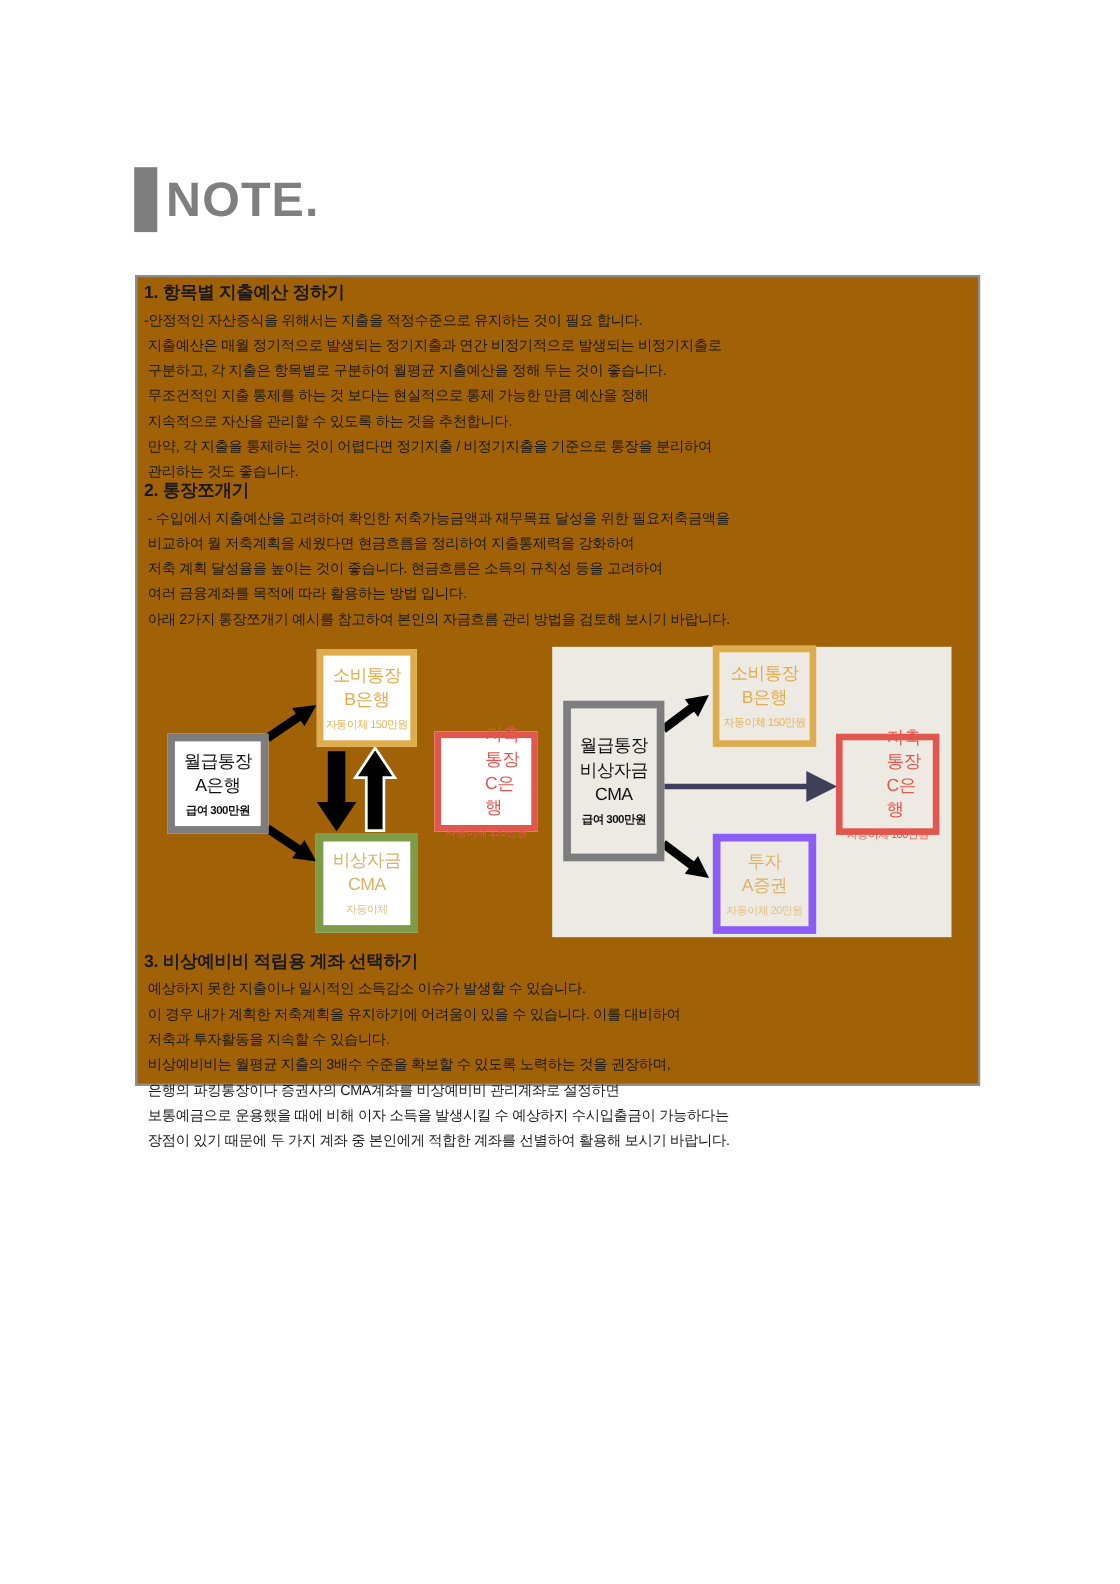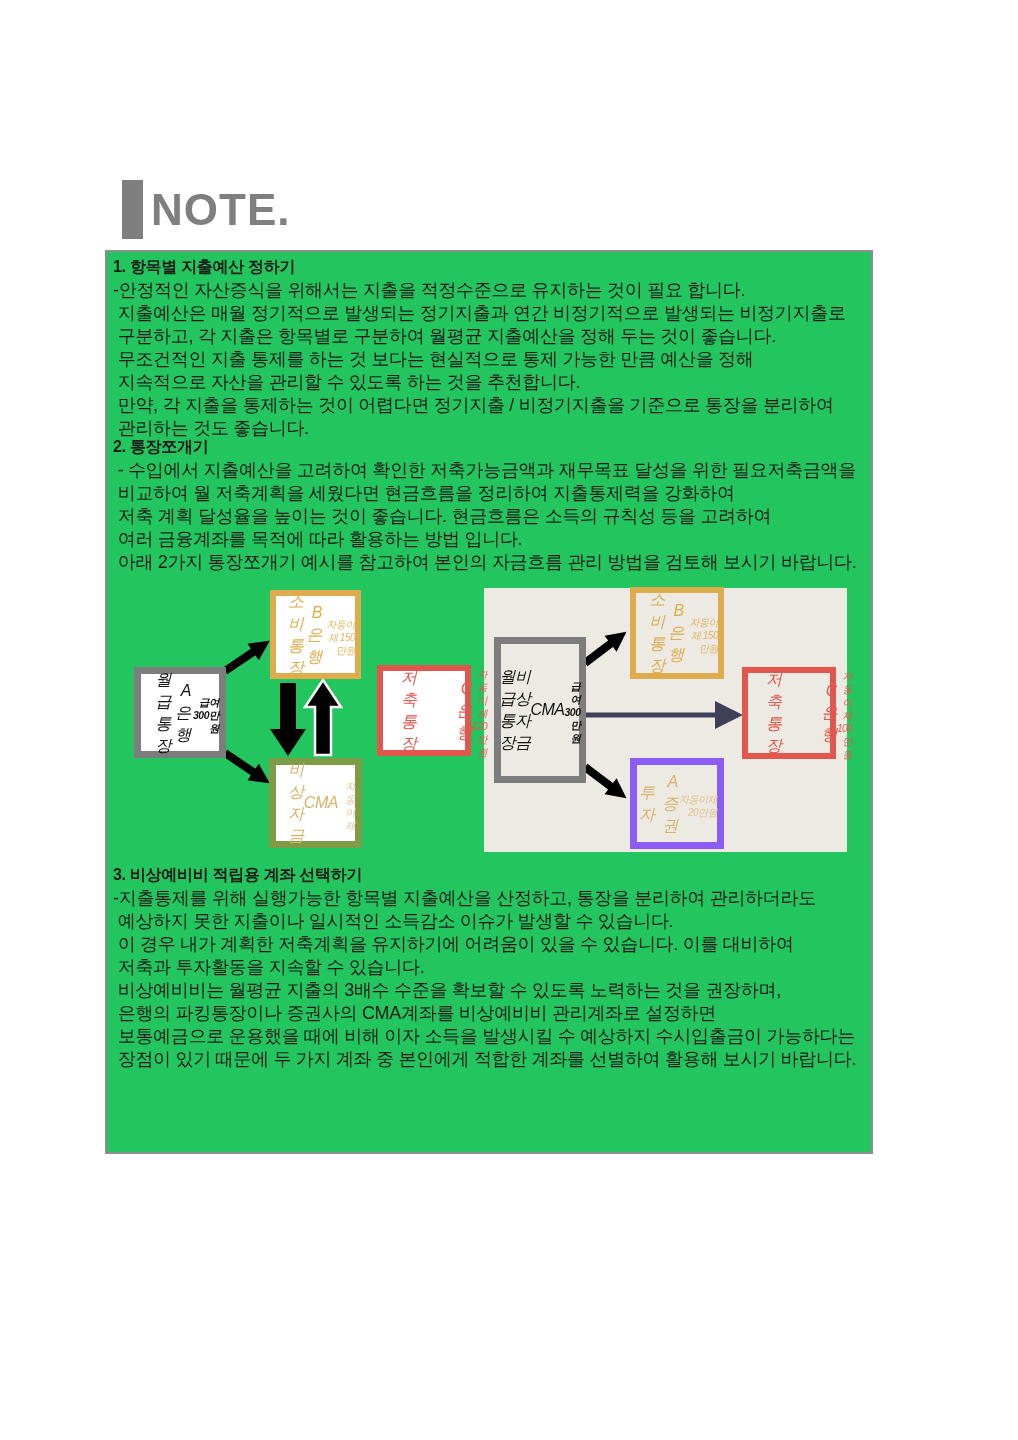--- a/index.html
+++ b/index.html
@@ -1,32 +1,32 @@
 <!DOCTYPE html>
 <html><head>
 <meta charset="utf-8">
 <style>
   html,body{margin:0;padding:0;background:#fff;}
   .page{position:relative;width:1018px;height:1440px;background:#ffffff;overflow:hidden;
         font-family:"Liberation Sans","DejaVu Sans",sans-serif;color:#1a1a1a;}
   
-  .note-header{position:absolute;left:122px;top:180px;display:flex;align-items:flex-end;}
+  .note-header{position:absolute;left:122px;top:152px;display:flex;align-items:flex-end;}
   .note-bar{width:21px;height:59px;background:#7f7f7f;}
   .note-title{margin-left:8px;font-size:44px;font-weight:600;color:#7f7f7f;letter-spacing:1px;line-height:58px;}
   
-  .content-box{position:absolute;left:105px;top:250px;width:768px;height:904px;
-               border:2px solid #8d8d8d;box-sizing:border-box;background:#22c55e;}
+  .content-box{position:absolute;left:123px;top:250px;width:768px;height:737px;
+               border:2px solid #8d8d8d;box-sizing:border-box;background:#a16207;}
   .section{position:absolute;left:6px;width:752px;}
   .sec-heading{font-size:16px;font-weight:bold;line-height:24px;white-space:pre-wrap;letter-spacing:-0.3px;}
-  .line{font-size:18px;line-height:23px;white-space:pre-wrap;letter-spacing:-0.3px;}
+  .line{font-size:13px;line-height:23px;white-space:pre-wrap;letter-spacing:-0.3px;}
   
   .diagram{position:absolute;left:0;top:333px;width:764px;height:272px;}
   .beige-panel{position:absolute;left:377px;top:3px;width:363px;height:264px;background:#eceae2;}
-  .dbox{position:absolute;box-sizing:border-box;display:flex;
-        align-items:center;justify-content:center;text-align:right;background:#fff;font-style:italic;}
+  .dbox{position:absolute;box-sizing:border-box;display:flex;flex-direction:column;
+        align-items:center;justify-content:center;text-align:left;background:#fff;}
   .on-beige{background:#eceae2;}
   .bt{font-size:16px;line-height:22px;letter-spacing:-0.5px;}
   .bs{font-size:10px;line-height:13px;margin-top:5px;letter-spacing:-0.5px;}
   .b-gray{border:7px solid #7d7d7d;}
   .b-gold{border:6px solid #dfac4d;}
   .b-red{border:6px solid #e2574d;}
   .b-olive{border:7px solid #7e9c48;}
   .b-green{border:7px solid #8b5cf6;}
   .c-black .bt{color:#111;}
   .c-black .bs{color:#111;font-weight:bold;font-size:10.5px;}
@@ -144,21 +144,20 @@
       </div>
       <div class="dbox b-green c-goldtext on-beige" style="left:523px;top:173px;width:94px;height:91px;">
         <div class="bt">투자</div>
         <div class="bt">A증권</div>
         <div class="bs">자동이체 20만원</div>
       </div>
     </div>
 
     <div class="section" style="top:611px;">
       <div class="sec-heading">3. 비상예비비 적립용 계좌 선택하기</div>
-      <div class="line">-지출통제를 위해 실행가능한 항목별 지출예산을 산정하고, 통장을 분리하여 관리하더라도</div>
       <div class="line"> 예상하지 못한 지출이나 일시적인 소득감소 이슈가 발생할 수 있습니다.</div>
       <div class="line"> 이 경우 내가 계획한 저축계획을 유지하기에 어려움이 있을 수 있습니다. 이를 대비하여</div>
       <div class="line"> 저축과 투자활동을 지속할 수 있습니다.</div>
       <div class="line"> 비상예비비는 월평균 지출의 3배수 수준을 확보할 수 있도록 노력하는 것을 권장하며,</div>
       <div class="line"> 은행의 파킹통장이나 증권사의 CMA계좌를 비상예비비 관리계좌로 설정하면</div>
       <div class="line"> 보통예금으로 운용했을 때에 비해 이자 소득을 발생시킬 수 예상하지 수시입출금이 가능하다는</div>
       <div class="line"> 장점이 있기 때문에 두 가지 계좌 중 본인에게 적합한 계좌를 선별하여 활용해 보시기 바랍니다.</div>
     </div>
 
   </div>

